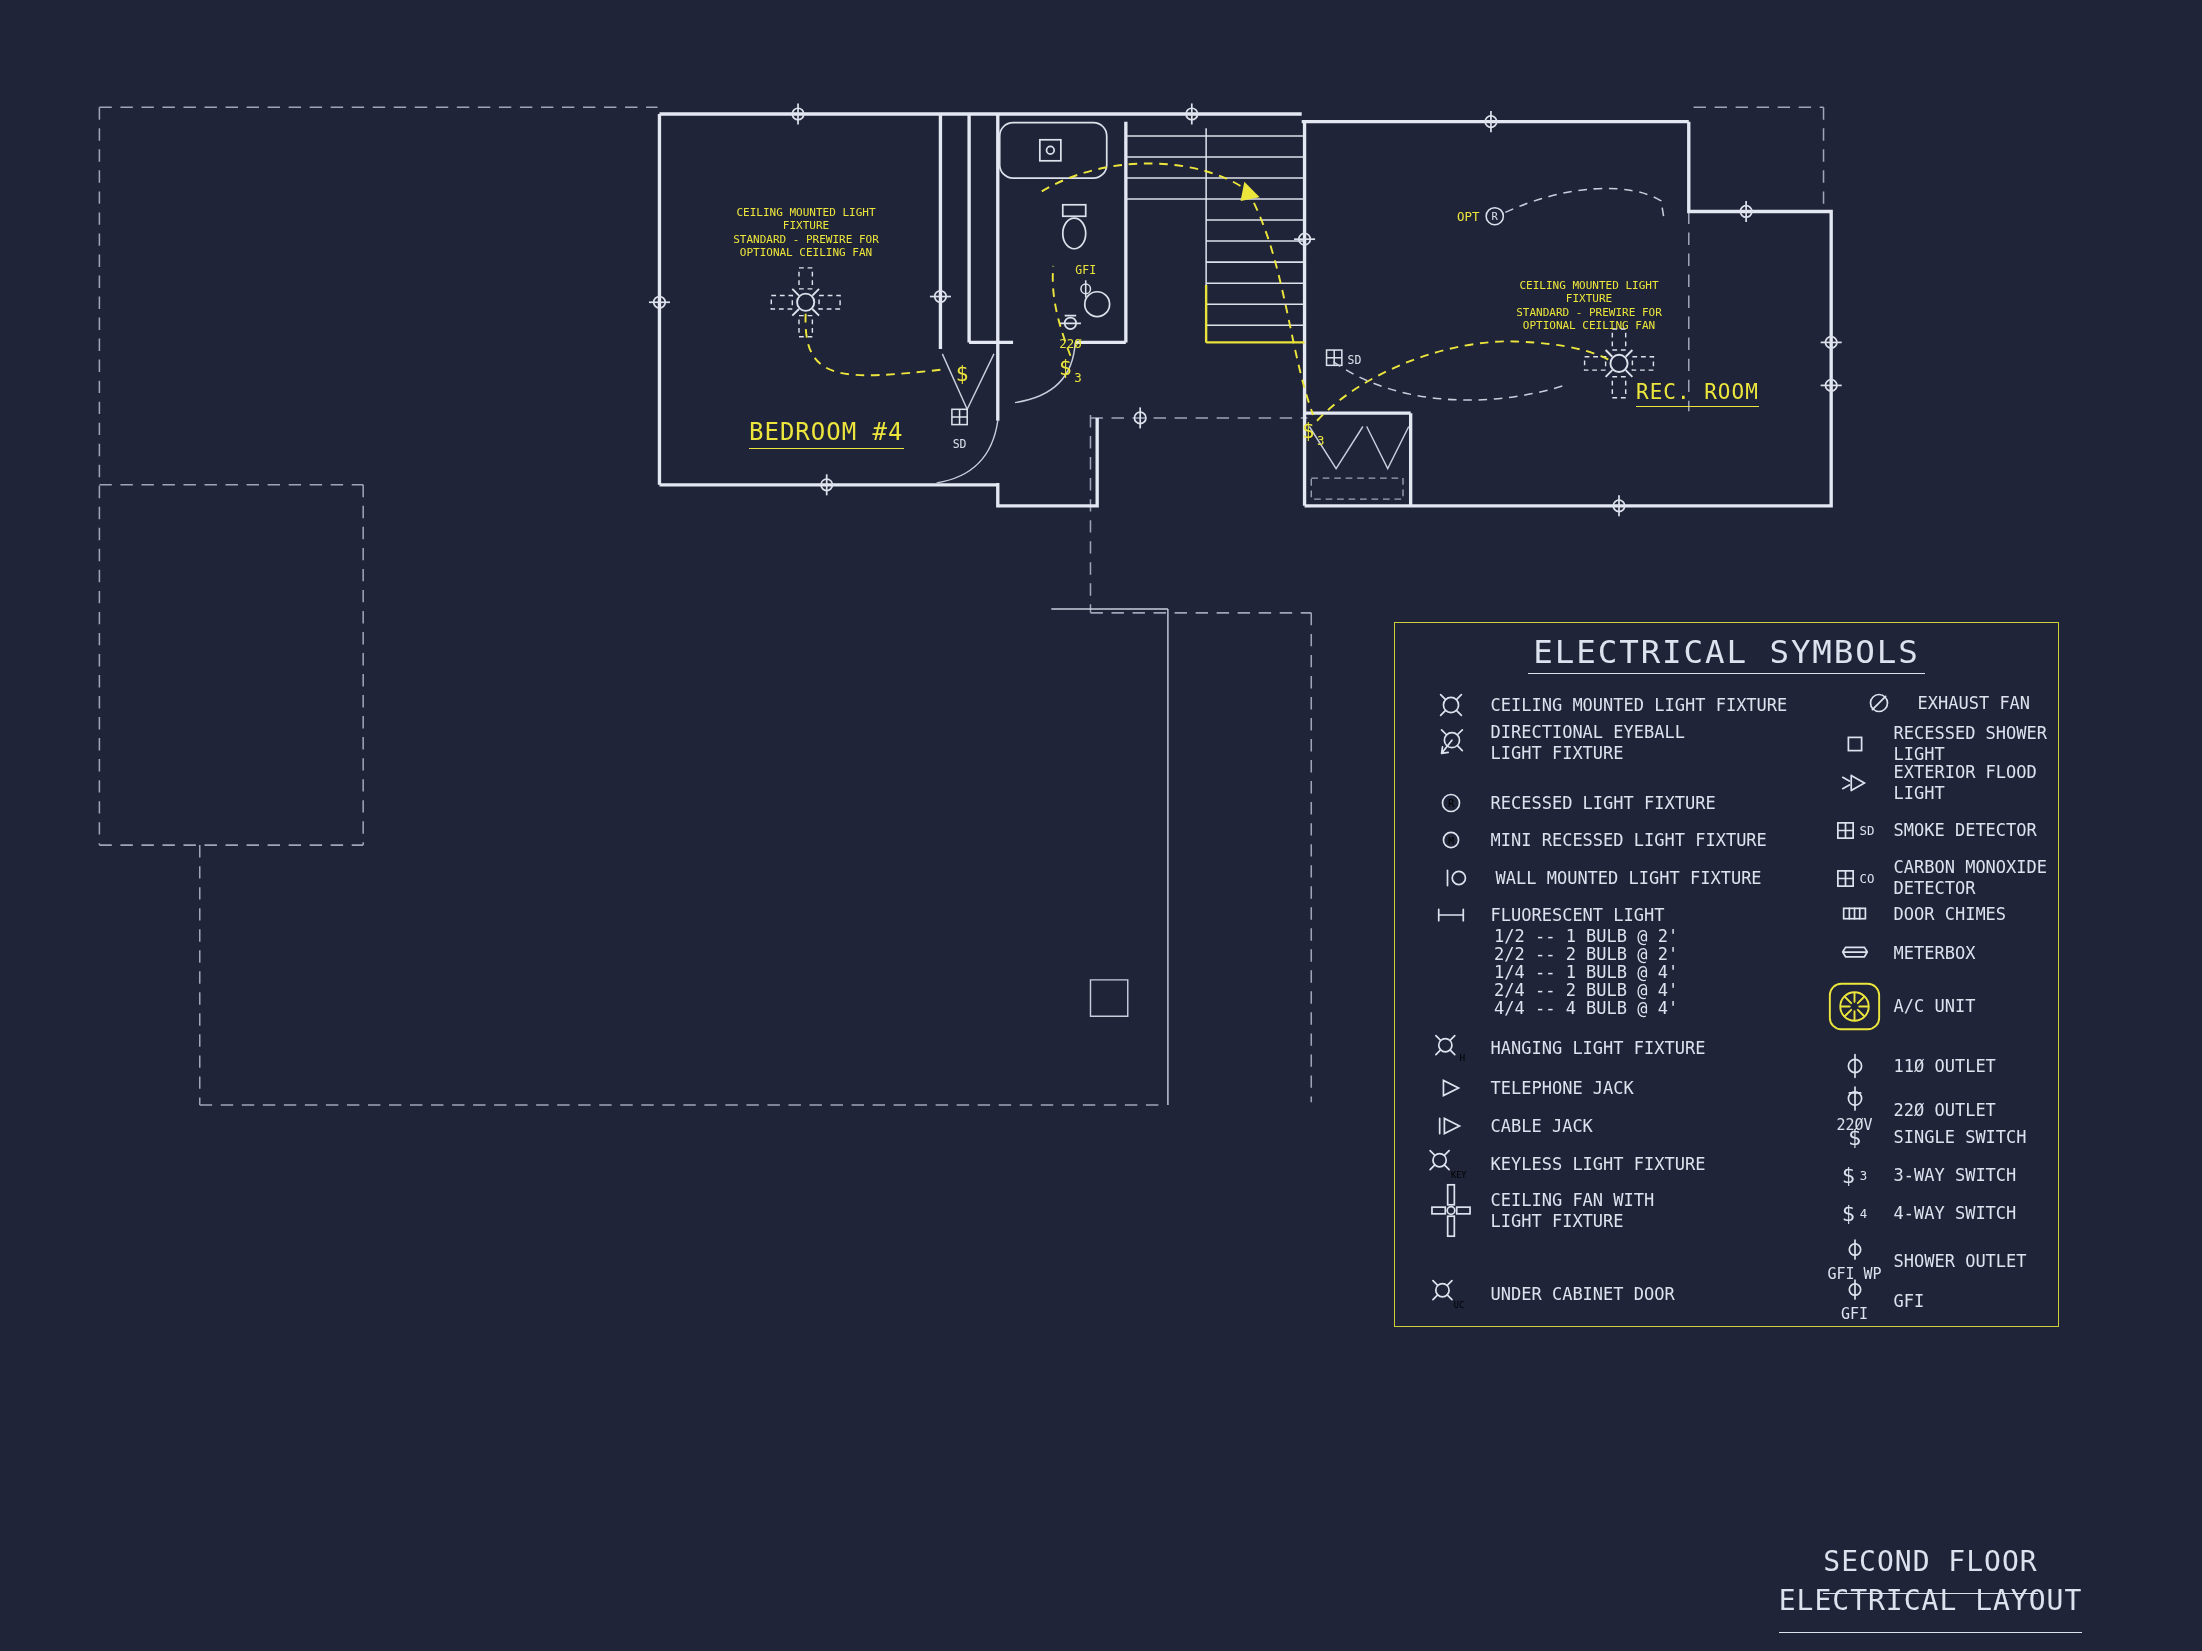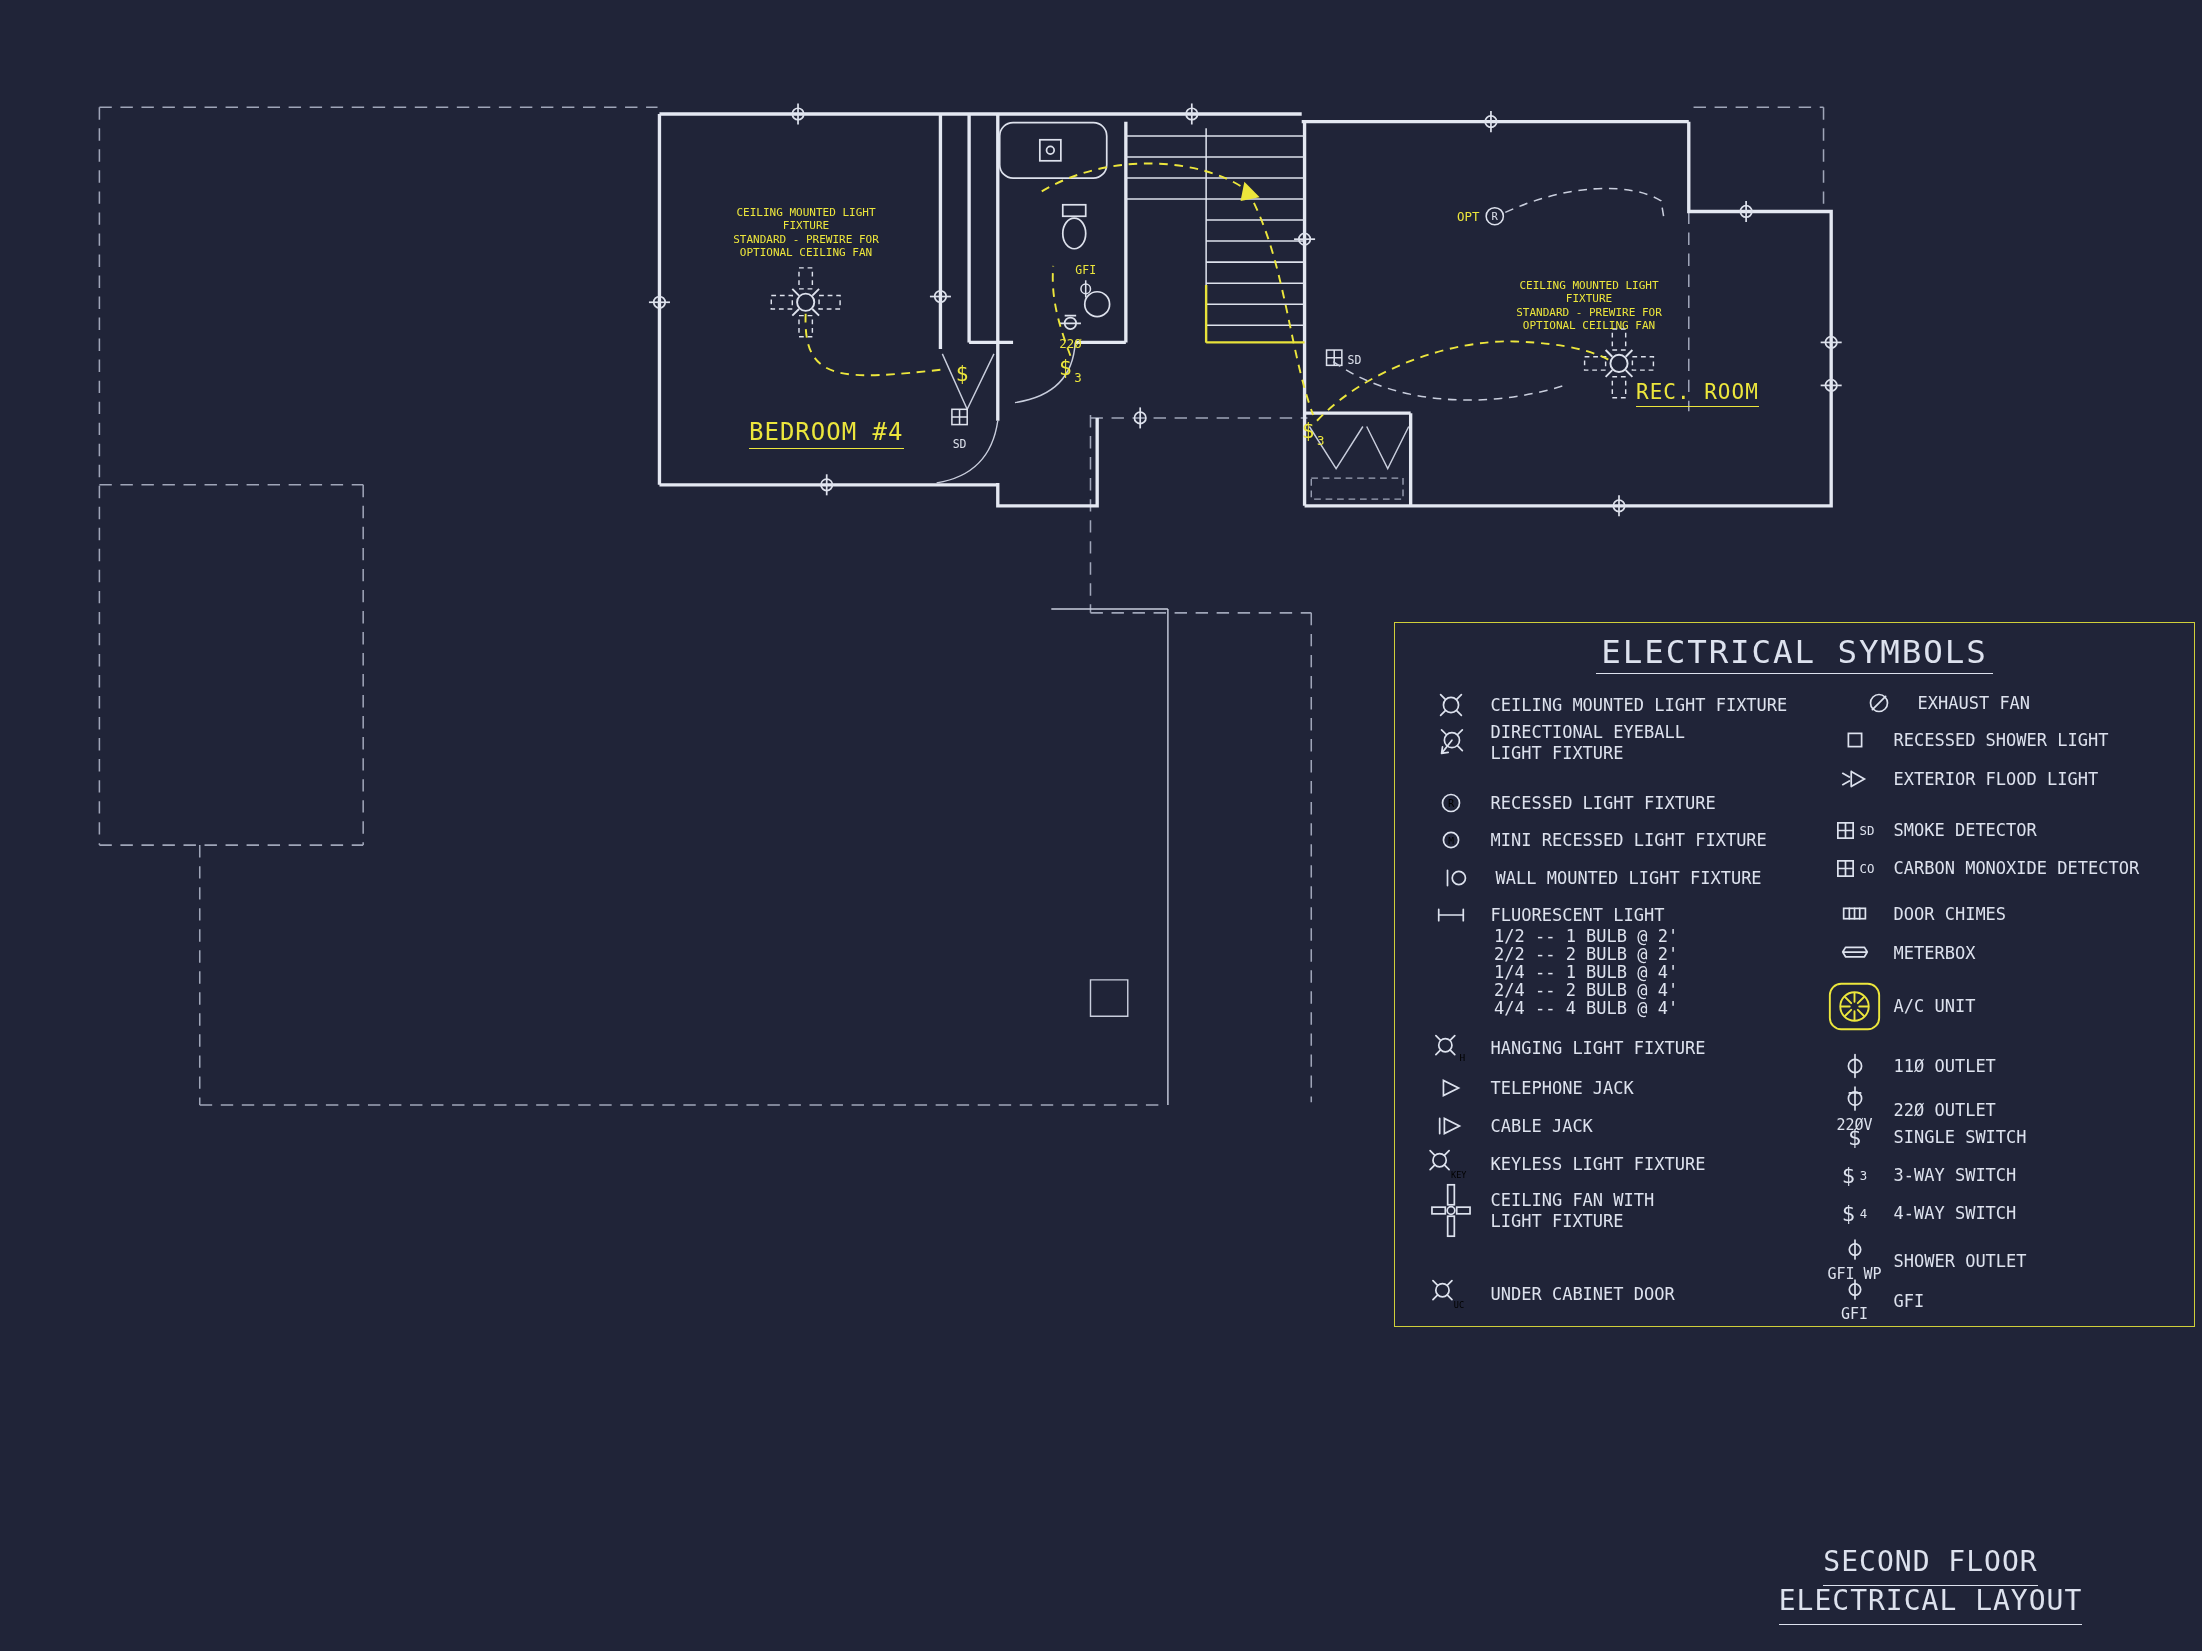--- a/index.html
+++ b/index.html
@@ -13,42 +13,42 @@
   .plan-label{position:absolute;color:#ece63c;letter-spacing:1px;white-space:nowrap}
   .plan-label span{border-bottom:1.9px solid #ece63c;padding-bottom:1.9px}
   #bedroom-label{left:749px;top:418px;font-size:24px}
   #recroom-label{left:1636px;top:380px;font-size:21px}
   .fan-note{position:absolute;width:168px;text-align:center;color:#ece63c;font-size:11px;line-height:13.4px;letter-spacing:0}
   .fan-note span{display:block}
   #fan-note-1{left:722px;top:206px}
   #fan-note-2{left:1505px;top:279px}
 
   
-  #legend{position:absolute;left:1394px;top:622px;width:801px;height:705px;border:1.9px solid #cfcf3a;background:#202438}
+  #legend{position:absolute;left:1394px;top:622px;width:665px;height:705px;border:1.9px solid #cfcf3a;background:#202438}
   #legend-title{position:absolute;top:9.6px;left:0;width:100%;text-align:center;font-size:32.5px;letter-spacing:1.9px;color:#dde2ee}
   #legend-title span{border-bottom:1.9px solid #dde2ee;padding:0 5.7px 2.9px}
   .lrow{position:absolute;display:flex;align-items:center;gap:11.5px;color:#dde2ee;font-size:17px;line-height:21px}
   .lrow .sym{width:57px;flex:none;display:flex;flex-direction:column;align-items:center;justify-content:center}
   .rcol .sym{width:55px}
   .symrow{display:flex;align-items:center;gap:3.8px}
   .symsub{font-size:15px;color:#dde2ee;margin-top:1px;letter-spacing:0;white-space:nowrap}
   .sdtxt{font-size:12.4px;letter-spacing:0}
   .dollar{font-size:22px}
   .swsub{font-size:12.4px;align-self:flex-end;margin-left:1px}
   .st{stroke:#dde2ee;fill:none;stroke-width:1.8;stroke-linecap:round}
   .sty{stroke:#ece63c;fill:none;stroke-width:2;stroke-linecap:round}
   .wrap240{width:239px}
   .wrap185{width:177px}
   #fluoro-options{position:absolute;left:99px;top:304px;font-size:17px;line-height:18px;color:#dde2ee;letter-spacing:0}
   #fluoro-options span{display:block}
 
   
   #title-block{position:absolute;left:1770px;top:1545px;width:321px;text-align:center;color:#dde2ee;font-size:28px;letter-spacing:1px}
   #title-block .tline{display:block;margin-bottom:5.7px}
-  #title-block .tline span{border-bottom:1.9px solid #dde2ee;padding-bottom:7px}
+  #title-block .tline span{border-bottom:1.9px solid #dde2ee;padding-bottom:15px}
 </style>
 </head>
 <body>
 
 <div id="canvas">
 
   <svg id="plan-svg" width="2202" height="1652" viewBox="0 0 2304 1728">
 
     <g stroke="#9fa5b8" stroke-width="1.6" stroke-dasharray="13 9" fill="none">
       <path d="M104,112 H688 M104,112 V884 M104,507 H380 M380,507 V884 M104,884 H380 M209,884 V1156 M209,1156 H1220 M1372,641 V1153 M1141,641 H1372 M1141,434 V641 M1141,437 H1368 M1772,112 H1908 M1908,112 V219 M1767,221 V430"></path>

